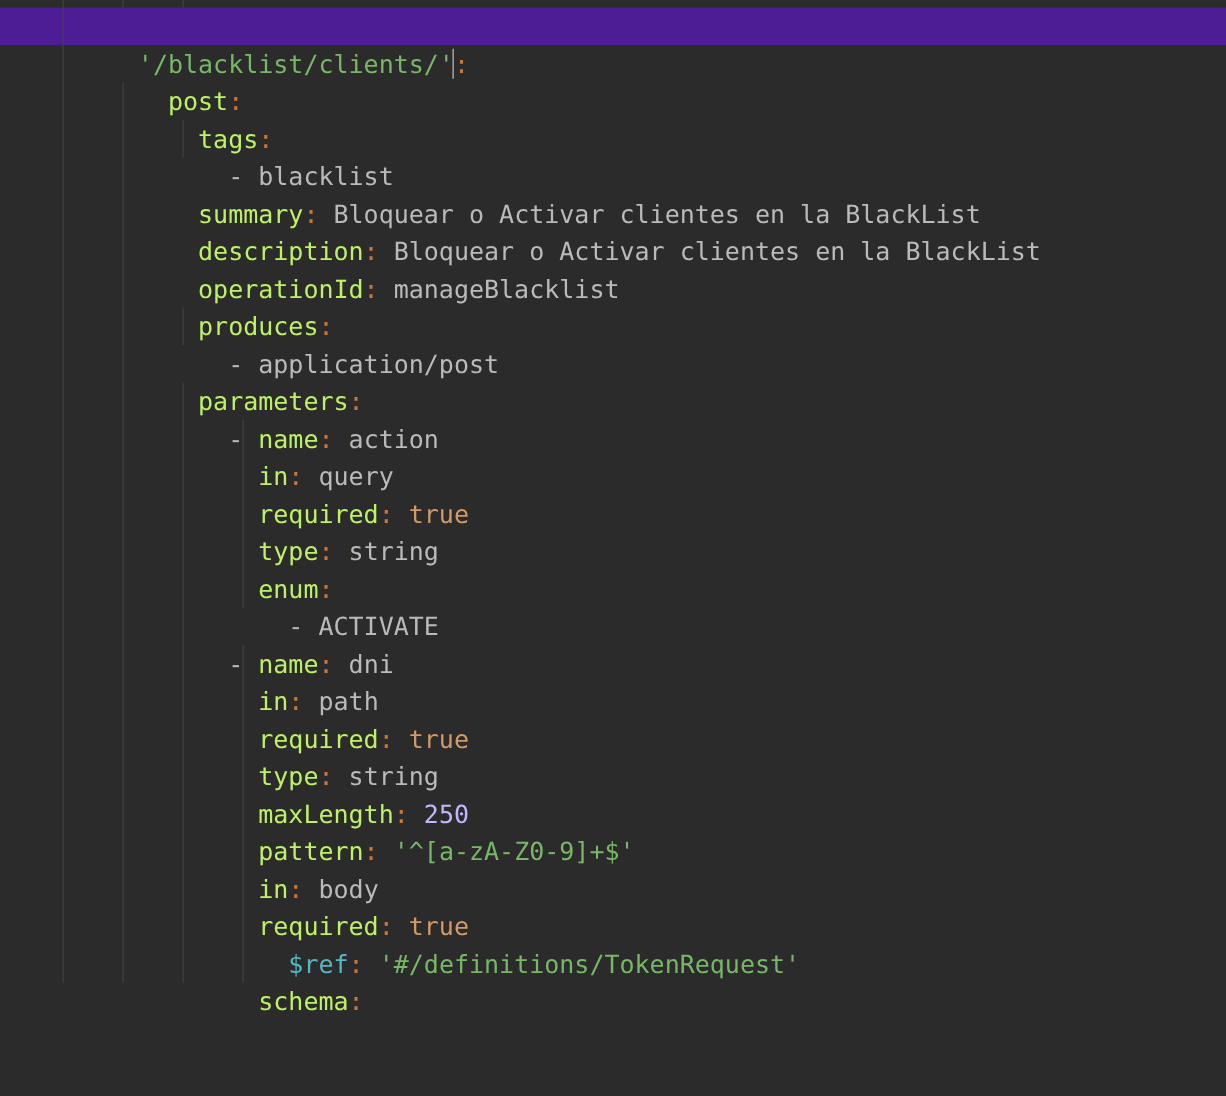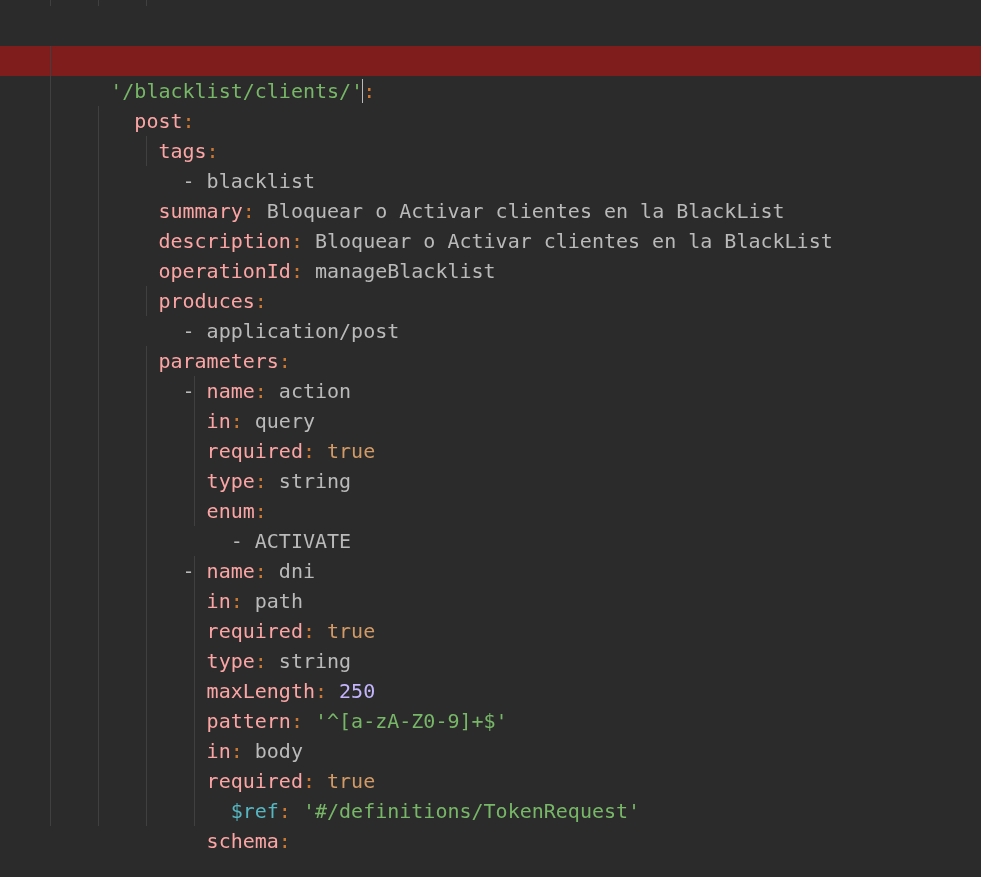--- a/index.html
+++ b/index.html
@@ -21,40 +21,39 @@
       position: relative;
       padding-top: 0;
     }
     .line {
       white-space: pre;
       height: 30px;
       padding-left: 38px;
       position: relative;
     }
     .line.highlighted {
-      background: #7f1d1d;
-      margin-top: 40px;
+      background: #4c1d95;
     }
     .line.truncated-top {
       height: 6px;
       overflow: hidden;
     }
     .guide {
       position: absolute;
       top: 0;
       bottom: 0;
       width: 1px;
       background: #404040;
     }
     .g1 { left: 50px; }
     .g2 { left: 98px; }
     .g3 { left: 146px; }
     .g4 { left: 194px; }
     .tok-str-path { color: #77b767; }
-    .tok-key { color: #fca5a5; margin-top: 32px; }
+    .tok-key { color: #bef264; margin-top: 32px; }
     .tok-colon { color: #cc7832; }
     .tok-text { color: #bababa; text-align: right; }
     .tok-dash { color: #bababa; }
     .tok-bool { color: #d19a66; }
     .tok-num { color: #c4b5fd; }
     .tok-ref { color: #56b6c2; }
     .cursor {
       display: inline-block;
       width: 1px;
       height: 24px;

